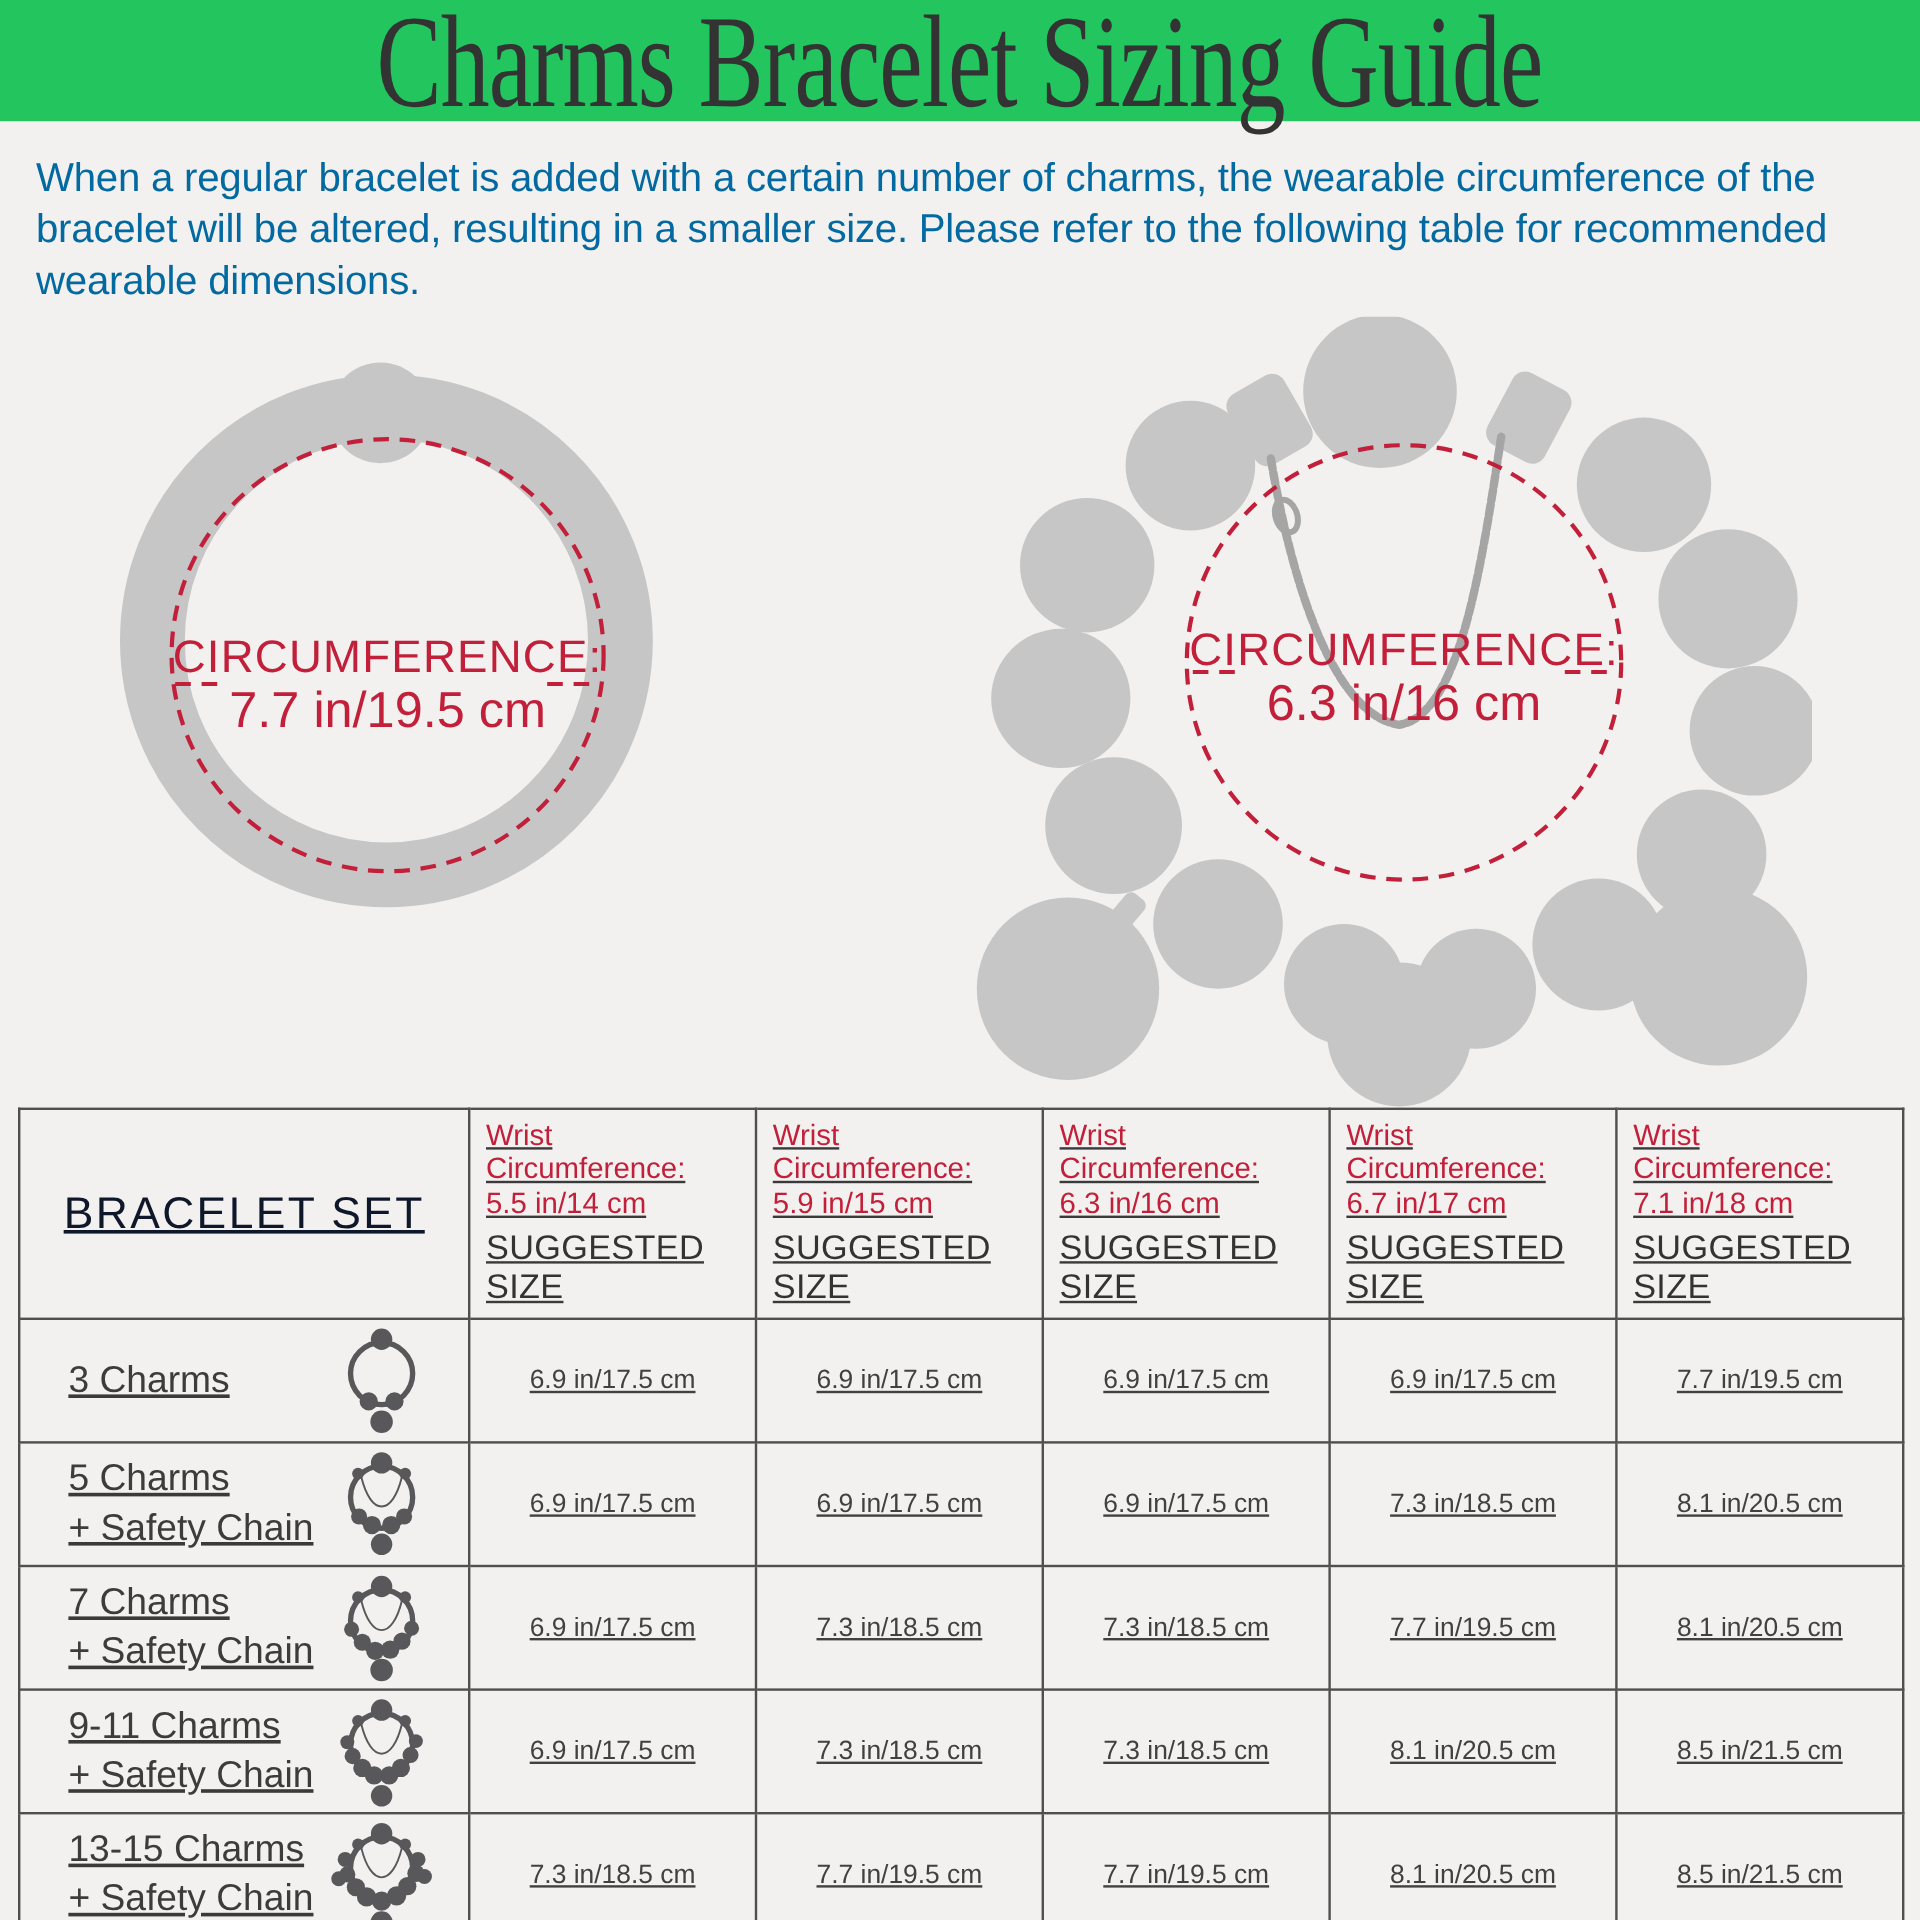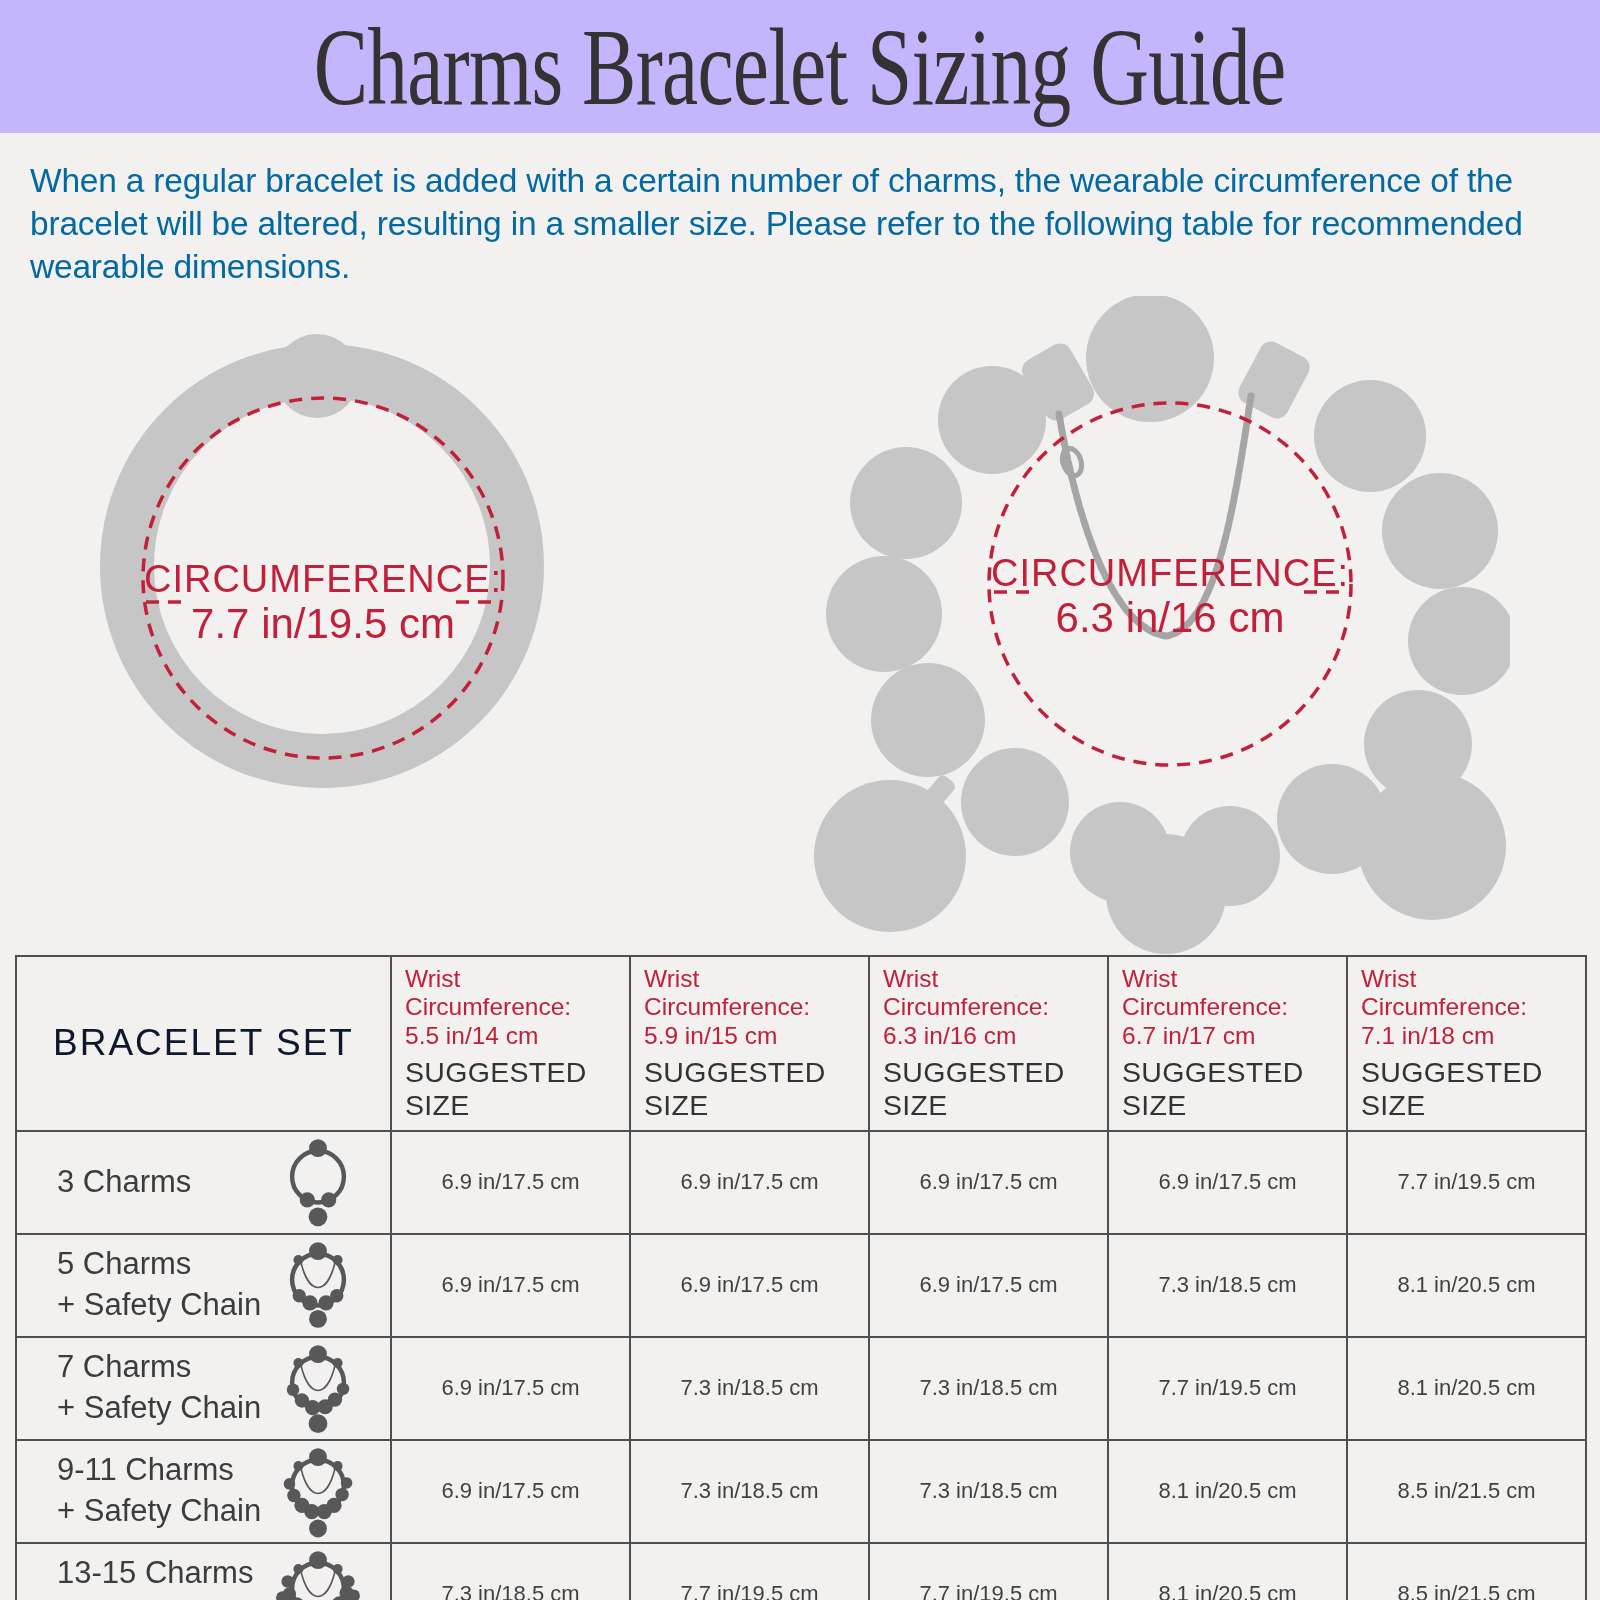--- a/index.html
+++ b/index.html
@@ -5,21 +5,21 @@
   html,body{margin:0;padding:0;}
   body{
     width:1600px;height:1600px;overflow:hidden;
     background:#f2f1ef;
     font-family:"Liberation Sans", sans-serif;
     color:#3a3a3a;
     position:relative;
   }
   
   .title-band{
-    height:133px;background:#c4b5fd;
+    height:101px;background:#22c55e;
     display:flex;align-items:center;justify-content:center;
   }
   .title-band h1{
     margin:0;font-family:"Liberation Serif", serif;font-weight:400;
     font-size:110px;color:#333;letter-spacing:-1px;white-space:nowrap;
     transform:scaleX(0.74);transform-origin:center;
     line-height:1;
   }
   
   .intro{
@@ -37,21 +37,21 @@
   .rdc{fill:none;stroke:#c2203a;stroke-width:3.5;stroke-dasharray:13 9;}
   .rt{fill:#c2203a;font-family:"Liberation Sans", sans-serif;}
   .rt1{font-size:38px;letter-spacing:1px;}
   .rt2{font-size:42px;}
   
   table.size-table{
     border-collapse:collapse;table-layout:fixed;
     width:1570px;margin:6px 15px 0 15px;
     background:transparent;
   }
-  table.size-table th, table.size-table td{border:2.5px solid #4f4f4f;}
+  table.size-table th, table.size-table td{border:2.5px solid #4f4f4f;text-decoration:underline;}
   col.c-set{width:375px;}
   col.c-size{width:239px;}
   tr.head-row{height:104px;}
   tr.data-row{height:103px;}
   th.set-th{
     font-weight:400;font-size:37px;letter-spacing:2px;color:#0f172a;
     text-align:center;vertical-align:middle;
   }
   th.col-th{vertical-align:middle;text-align:left;padding:8px 6px 8px 13px;font-weight:400;}
   .wrist-label,.wrist-value{display:block;color:#c2203a;font-size:24.5px;line-height:1.17;}

